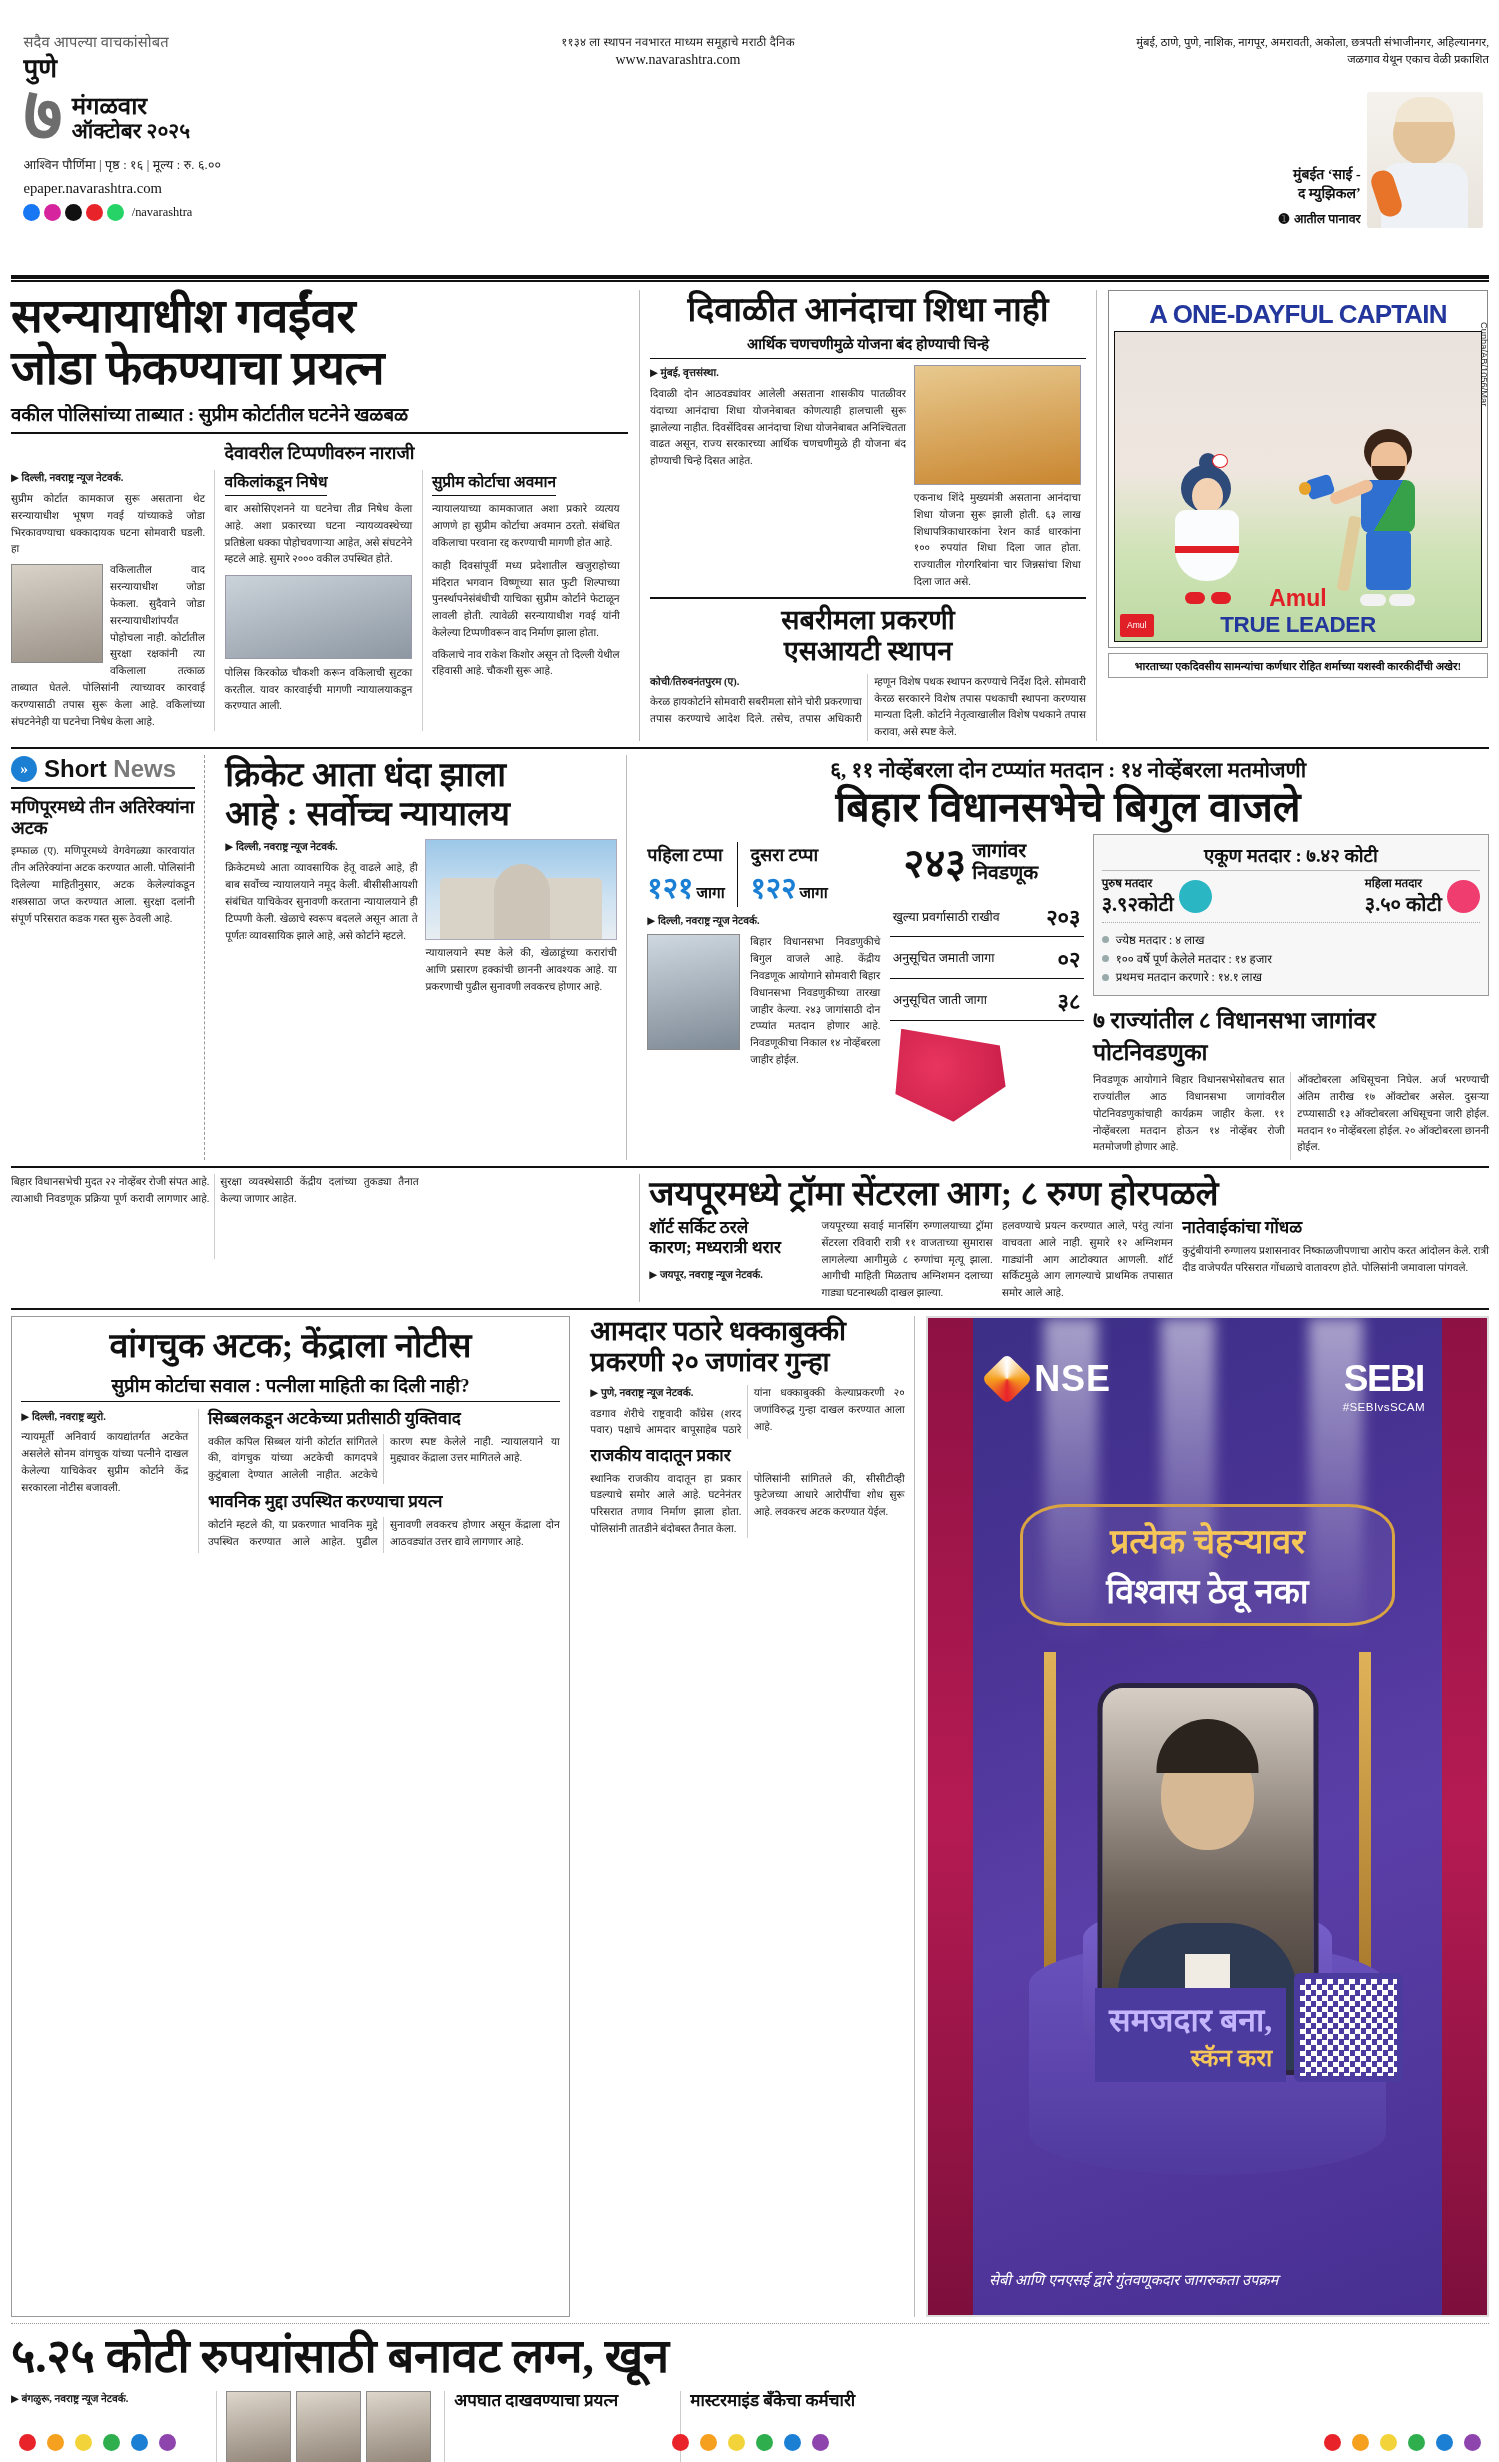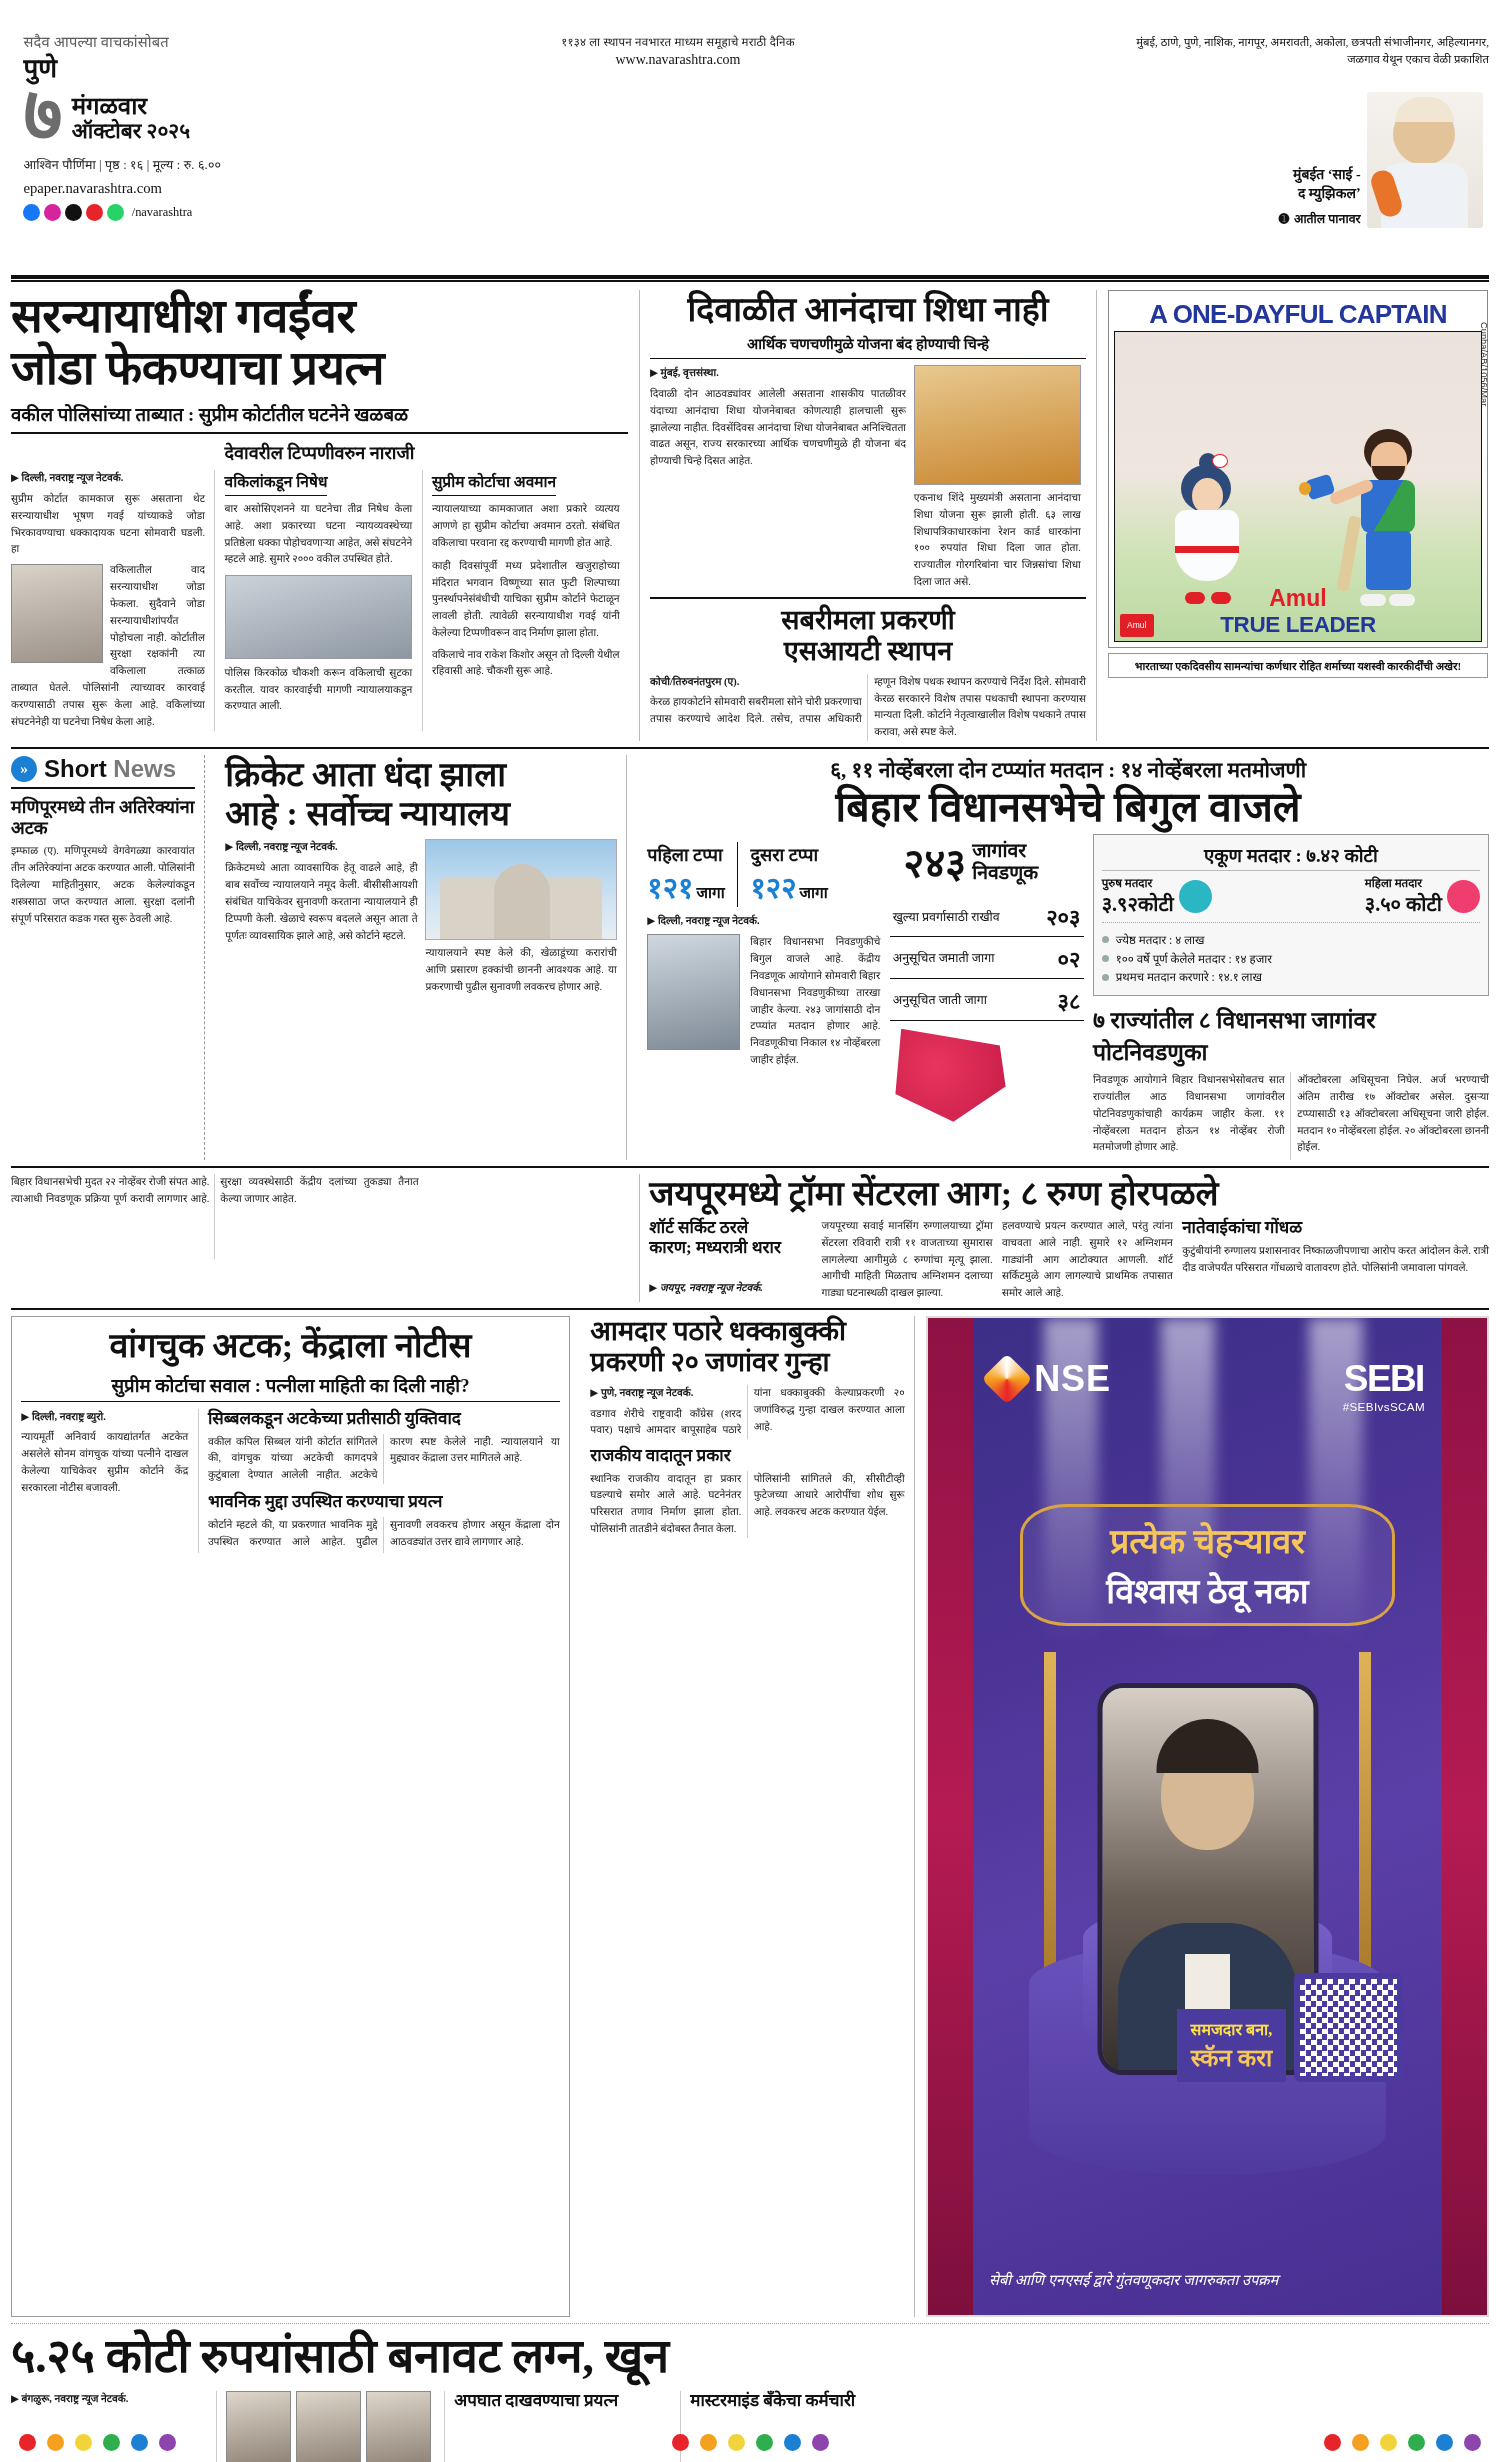--- a/index.html
+++ b/index.html
@@ -157,21 +157,21 @@
             background:linear-gradient(180deg,#6a52bd,#513a9e); border-radius:50%/18%;}
   .podium2 { position:absolute; left:155px; right:155px; bottom:256px; height:155px;
             background:linear-gradient(180deg,#7a62cd,#5c45aa); border-radius:50%/22%;}
   .phone { position:absolute; left:50%; transform:translateX(-50%); top:365px; width:221px; height:392px;
            border:5.4px solid #2b2440; border-radius:26px; overflow:hidden;
            background:linear-gradient(160deg,#c9c2bb,#6c6560);}
   .phone .face { position:absolute; inset:0; background:linear-gradient(180deg,#d7cfc6 0%,#6a5f57 55%,#352f2c 100%);}
   .pillar { position:absolute; width:12.4px; background:linear-gradient(180deg,#e0b258,#a8792c); }
   .scanbox { position:absolute; right:84px; bottom:233px; display:flex; align-items:flex-end; gap:7.8px;}
   .scan-tx { background:#4b3b9e; padding:9.3px 14px; text-align:right;}
-  .scan-tx .s1 { font-size:16px; color:#fde047; font-weight:bold;}
+  .scan-tx .s1 { font-size:32px; color:#c4b5fd; font-weight:bold;}
   .scan-tx .s2 { font-size:24px; color:#f6c758; font-weight:bold;}
   .qr { width:109px;height:109px;background:
         repeating-conic-gradient(#fff 0 25%, #4b3b9e 0 50%) 0 0/11px 11px; border:6.2px solid #4b3b9e; border-radius:6.2px;}
   .nse-foot { position:absolute; left:61px; bottom:26px; font-size:14.7px; color:#fff; font-style:italic;}
 
   
   .dotstrip { display:flex; gap:11px; padding:7.8px 3.1px 0; }
   .dot { width:17px;height:17px;border-radius:50%; }
 
   .imgbox { background:linear-gradient(165deg,#cbd3da,#8d97a2); border:0.8px solid #99a; }
@@ -472,21 +472,21 @@
       <div class="body-txt three-col" style="height:85px;overflow:hidden;">
         <p>बिहार विधानसभेची मुदत २२ नोव्हेंबर रोजी संपत आहे. त्याआधी निवडणूक प्रक्रिया पूर्ण करावी लागणार आहे. सुरक्षा व्यवस्थेसाठी केंद्रीय दलांच्या तुकड्या तैनात केल्या जाणार आहेत.</p>
       </div>
     </div>
     <div style="flex:1;padding-left:9.3px;border-left:0.8px solid #bbb;">
       <div class="hl-xl">जयपूरमध्ये ट्रॉमा सेंटरला आग; ८ रुग्ण होरपळले</div>
       <div class="cols" style="gap:9.3px;margin-top:4.7px;">
         <div style="width:163px;">
           <div class="hl-s">शॉर्ट सर्किट ठरले</div>
           <div class="hl-s">कारण; मध्यरात्री थरार</div>
-          <div class="body-txt" style="margin-top:21px;font-style:italic;">
+          <div class="body-txt" style="margin-top:8px;">
             <p><span class="dateline">▶ जयपूर, नवराष्ट्र न्यूज नेटवर्क.</span></p>
           </div>
         </div>
         <div style="width:171px;">
           <div class="body-txt">जयपूरच्या सवाई मानसिंग रुग्णालयाच्या ट्रॉमा सेंटरला रविवारी रात्री ११ वाजताच्या सुमारास लागलेल्या आगीमुळे ८ रुग्णांचा मृत्यू झाला. आगीची माहिती मिळताच अग्निशमन दलाच्या गाड्या घटनास्थळी दाखल झाल्या.</div>
         </div>
         <div style="width:171px;">
           <div class="body-txt">हलवण्याचे प्रयत्न करण्यात आले, परंतु त्यांना वाचवता आले नाही. सुमारे १२ अग्निशमन गाड्यांनी आग आटोक्यात आणली. शॉर्ट सर्किटमुळे आग लागल्याचे प्राथमिक तपासात समोर आले आहे.</div>
         </div>
         <div style="flex:1;">

